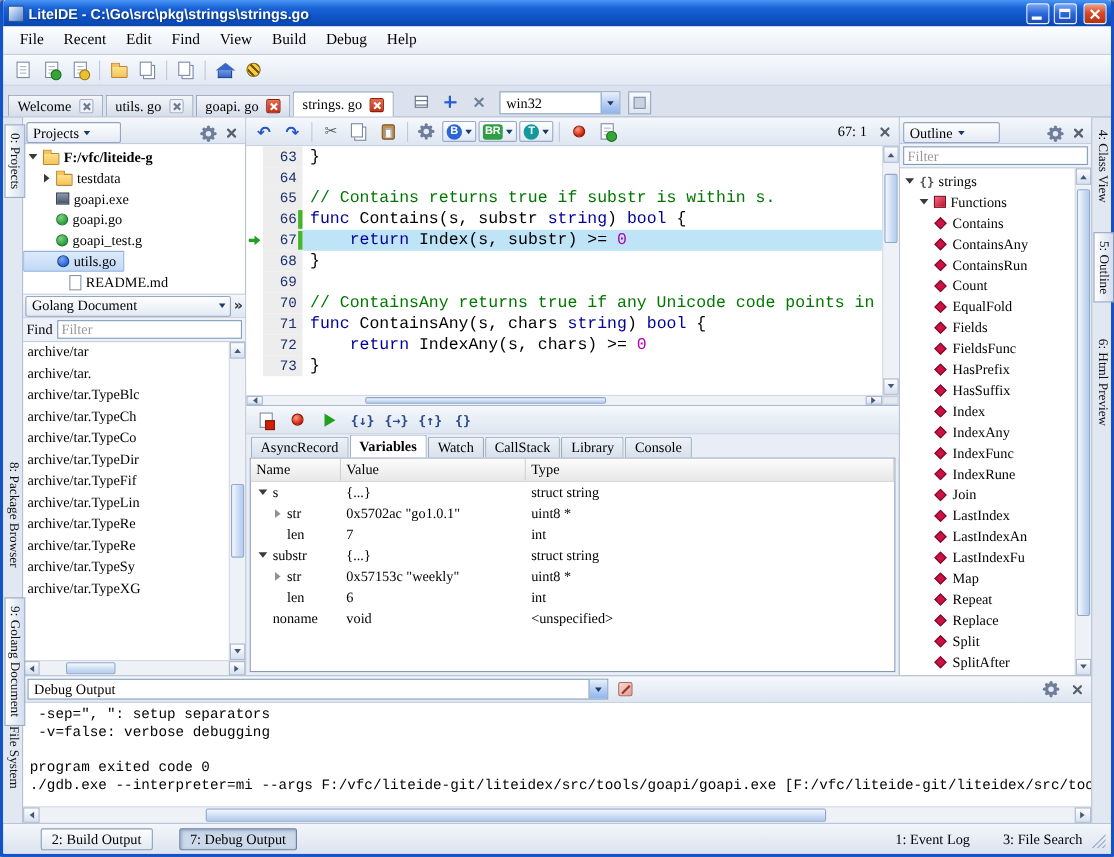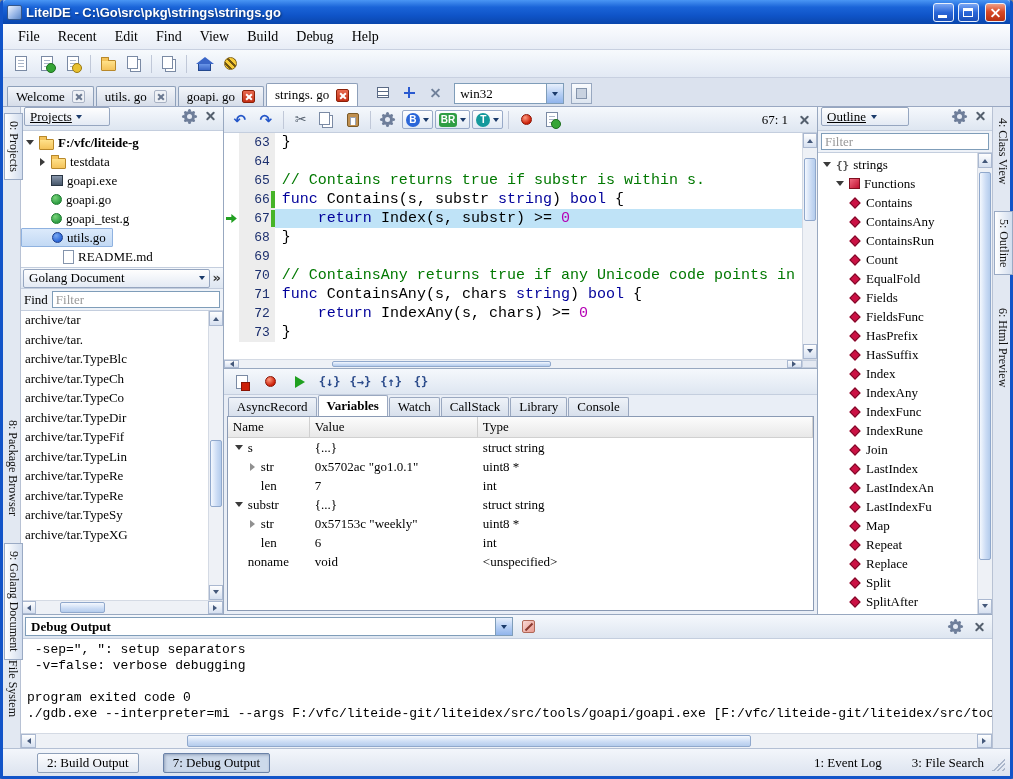--- a/index.html
+++ b/index.html
@@ -104,21 +104,21 @@
 .strip{flex:0 0 18px;position:relative;background:#e2e8f2;}
 .strip.left{border-right:1px solid #b8c2d4;}
 .strip.right{border-left:1px solid #b8c2d4;}
 .strip-item{position:absolute;left:1px;writing-mode:vertical-rl;font-size:12px;padding:7px 1px;white-space:nowrap;color:#111;}
 .strip-item.active{background:linear-gradient(90deg,#ffffff,#d2ddee);border:1px solid #9aaac4;}
 .mid{flex:1;display:flex;flex-direction:column;min-width:0;}
 .mid-top{flex:1;display:flex;min-height:0;}
 
 .left-panel{flex:0 0 157px;background:#fff;border-right:1px solid #98a8c0;display:flex;flex-direction:column;min-height:0;}
 .right-panel{flex:0 0 160px;background:#fff;display:flex;flex-direction:column;min-height:0;}
-.panel-header{flex:0 0 24px;background:linear-gradient(#f5f8fc,#dee6f1);border-bottom:1px solid #c4cede;display:flex;align-items:flex-start;gap:3px;padding:0 3px;text-decoration:underline;}
+.panel-header{flex:0 0 24px;background:linear-gradient(#f5f8fc,#dee6f1);border-bottom:1px solid #c4cede;display:flex;align-items:flex-end;gap:3px;padding:0 3px;}
 .ph-combo{height:19px;display:flex;align-items:center;border:1px solid #96a6c0;background:linear-gradient(#fefefe,#e4eaf4);border-radius:2px;padding-left:5px;}
 .ph-combo .combo-arr{width:15px;display:flex;justify-content:center;}
 .ph-sp{flex:1;}
 .ph-icon{width:18px;height:18px;display:flex;align-items:center;justify-content:center;}
 .project-tree{flex:0 0 136px;padding-top:2px;overflow:hidden;}
 .trow{height:19px;display:flex;align-items:center;gap:4px;white-space:nowrap;}
 .trow .tw{width:10px;flex:0 0 10px;display:flex;justify-content:center;}
 .trow.root .lbl{font-weight:bold;}
 .trow.selected{width:fit-content;padding-right:6px;background:linear-gradient(#dcea fb,#c2d9f4);background:linear-gradient(#dceafb,#c2d9f4);border:1px solid #8fb2e0;border-radius:1px;height:19px;}
 .doc-combo-row{flex:0 0 22px;display:flex;align-items:center;background:linear-gradient(#f5f8fc,#dee6f1);border-top:1px solid #c4cede;border-bottom:1px solid #c4cede;padding:0 2px;gap:2px;}
@@ -180,21 +180,21 @@
 .vrow .tw{width:11px;display:inline-flex;justify-content:center;flex:0 0 11px;}
 
 .outline-filter-row{flex:0 0 22px;padding:2px 3px;background:#eef2f8;border-bottom:1px solid #c4cede;display:flex;}
 .otree-wrap{flex:1;display:flex;min-height:0;}
 .outline-tree{flex:1;overflow:hidden;padding-top:2px;min-width:0;}
 .orow{height:19px;display:flex;align-items:center;gap:4px;white-space:nowrap;}
 .orow .tw{width:10px;flex:0 0 10px;display:flex;justify-content:center;}
 
 .debug-output{flex:0 0 134px;background:#fff;border-top:1px solid #98a8c0;display:flex;flex-direction:column;}
 .do-header{flex:0 0 24px;display:flex;align-items:center;gap:6px;padding:0 4px;background:linear-gradient(#f5f8fc,#dee6f1);border-bottom:1px solid #c4cede;}
-.do-combo{width:488px;height:19px;font-weight:bold;}
+.do-combo{width:528px;height:19px;}
 .do-body{flex:1;overflow:hidden;padding:3px 6px;}
 .doline{font:13px/16px "Liberation Mono",monospace;white-space:pre;}
 .do-hsb{flex:0 0 15px;}
 
 .statusbar{flex:0 0 28px;background:linear-gradient(#f3f6fb,#dce3ef);border-top:1px solid #b4c0d4;display:flex;align-items:center;padding:0 10px 0 34px;gap:8px;}
 .st-left{display:flex;gap:24px;}
 .stbtn{height:20px;display:flex;align-items:center;padding:0 9px;border:1px solid #8ea0ba;border-radius:2px;background:linear-gradient(#fdfdfe,#e2e9f3);}
 .stbtn.active{background:#ccd9ea;box-shadow:inset 1px 1px 3px rgba(40,60,100,.35);border-color:#6a82a8;}
 .sb-right{margin-left:auto;display:flex;gap:30px;padding-right:16px;}
 .grip{position:absolute;right:5px;bottom:5px;width:13px;height:13px;background:linear-gradient(135deg,transparent 0 50%,#aab6ca 50% 58%,transparent 58% 68%,#aab6ca 68% 76%,transparent 76% 86%,#aab6ca 86% 94%,transparent 94%);}

